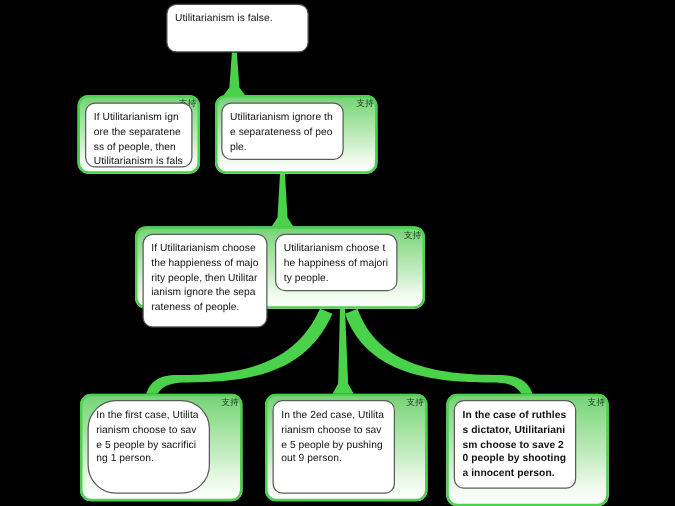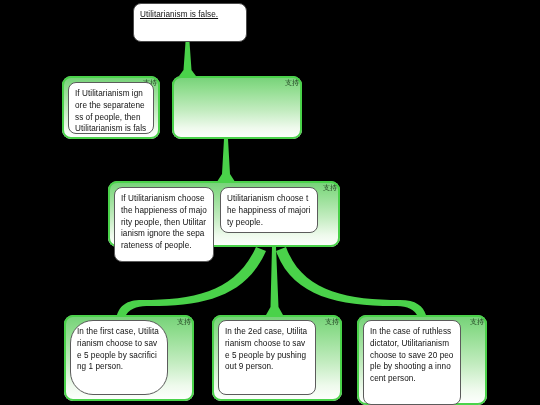--- a/index.html
+++ b/index.html
@@ -37,21 +37,21 @@
     border-radius:8px;
     box-sizing:border-box;
     color:#111;
     font-size:8.2px;
     line-height:11.8px;
     padding:5px 6px 4px 6px;
     overflow:hidden;
     word-break:break-all;
     letter-spacing:0.05px;
   }
-  .node.root{border-color:#4a4a4a;text-decoration:underline;}
+  .node.root{border-color:#4a4a4a;}
 </style>
 </head>
 <body>
 
 <div id="canvas">
 
   <svg id="links" viewBox="0 0 540 405">
     <g fill="#4ad24a">
 
       <path d="M185.5 42 L189.5 42 L191.5 70 L196 76 L179 76 L183.5 70 Z"></path>
@@ -75,20 +75,23 @@
   <div class="group" style="left:62px;top:76px;width:98px;height:63px;">
     <span class="group-label">支持</span>
   </div>
   <div class="node" style="left:68px;top:82px;width:86px;height:52px;">
     <span>If Utilitarianism ignore the separateness of people, then Utilitarianism is false.</span>
   </div>
 
   <div class="group" style="left:172px;top:76px;width:130px;height:63px;">
     <span class="group-label">支持</span>
   </div>
+  <div class="node" style="left:177px;top:82px;width:98px;height:46px;">
+    <span>Utilitarianism ignore the separateness of people.</span>
+  </div>
 
   <div class="group" style="left:108px;top:181px;width:232px;height:66px;">
     <span class="group-label">支持</span>
   </div>
   <div class="node" style="left:114px;top:187px;width:100px;height:75px;">
     <span>If Utilitarianism choose the happieness of majority people, then Utilitarianism ignore the separateness of people.</span>
   </div>
   <div class="node" style="left:220px;top:187px;width:98px;height:46px;">
     <span>Utilitarianism choose the happiness of majority people.</span>
   </div>
@@ -103,17 +106,17 @@
   <div class="group" style="left:212px;top:315px;width:130px;height:86px;">
     <span class="group-label">支持</span>
   </div>
   <div class="node" style="left:218px;top:320px;width:98px;height:75px;">
     <span>In the 2ed case, Utilitarianism choose to save 5 people by pushing out 9 person.</span>
   </div>
 
   <div class="group" style="left:357px;top:315px;width:130px;height:90px;">
     <span class="group-label">支持</span>
   </div>
-  <div class="node" style="left:363px;top:320px;width:98px;height:85px;">
+  <div class="node" style="left:363px;top:320px;width:98px;height:71px;font-weight:bold;">
     <span>In the case of ruthless dictator, Utilitarianism choose to save 20 people by shooting a innocent person.</span>
   </div>
 
 </div>
 
 </body></html>

